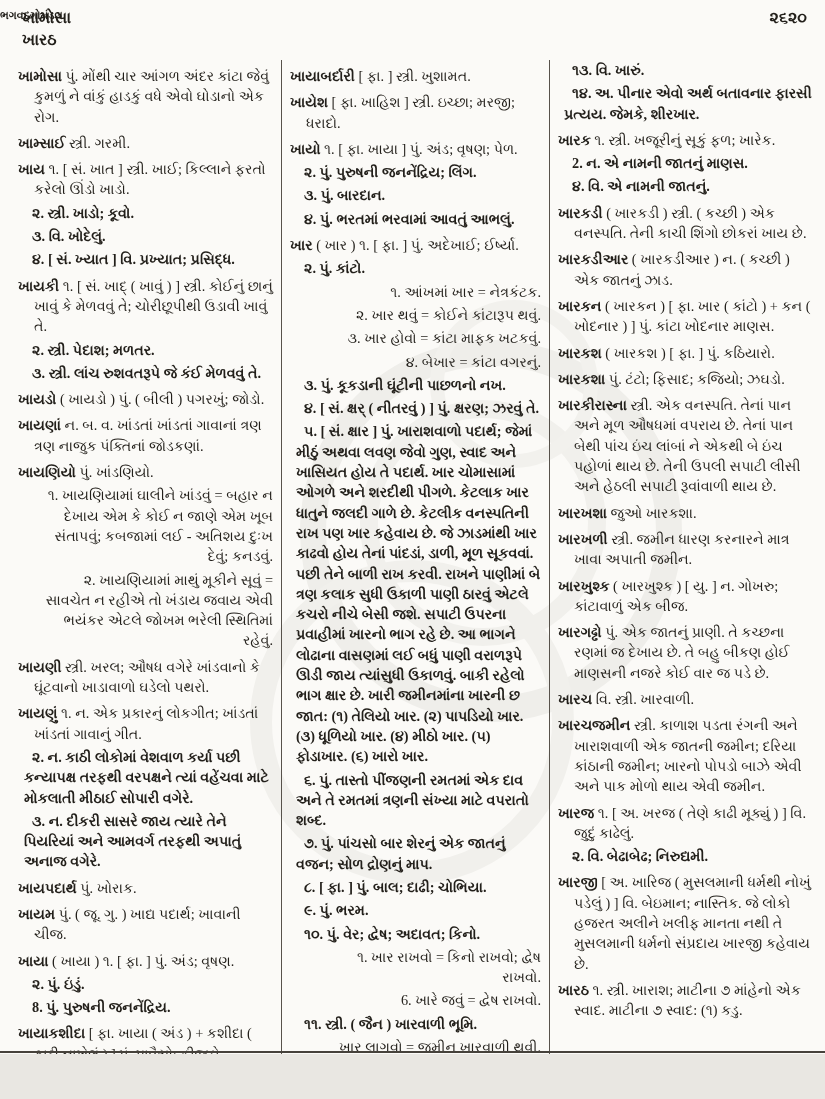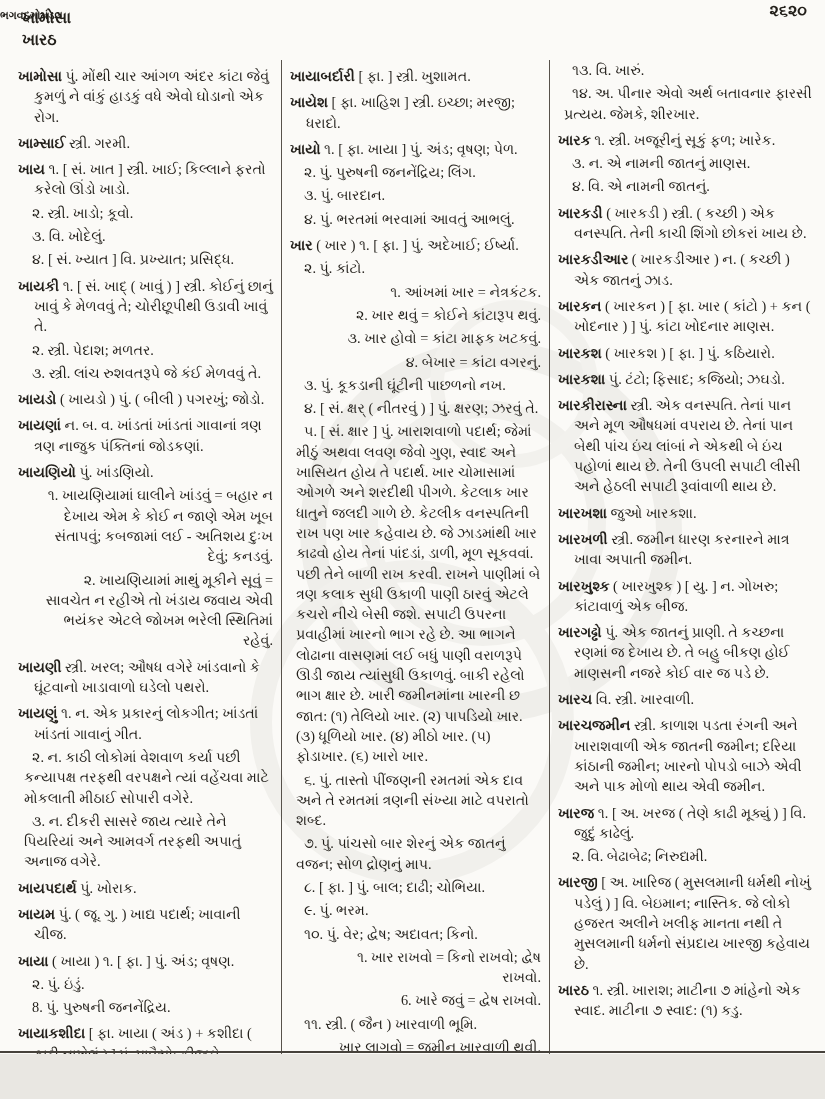--- a/index.html
+++ b/index.html
@@ -23,40 +23,40 @@
   .header{
     position:relative;
     padding:10px 20px 0 22px;
     height:44px;
     font-weight:bold;
     font-size:16px;
   }
   .guide-top{position:absolute;left:22px;top:9px;}
   .guide-bottom{position:absolute;left:22px;top:31px;}
   .title{position:absolute;left:0;right:0;top:9px;text-align:left;font-size:11px;}
-  .pageno{position:absolute;right:18px;top:2px;}
+  .pageno{position:absolute;right:18px;top:9px;}
 
   .columns{
     position:relative;
     display:flex;
     margin:6px 12px 0 18px;
     min-height:1032px;
   }
   .col{
     box-sizing:border-box;
     font-size:14.3px;
     line-height:1.42;
   }
   .col-1{width:266px;padding-right:8px;}
   .col-2{width:272px;padding:0 8px;border-left:1px solid #57524b;border-right:1px solid #57524b;}
   .col-3{width:266px;padding-left:8px;}
 
   .para{margin:0 0 3px;}
   .para.entry{padding-left:16px;text-indent:-16px;margin-top:6px;}
-  .para.sense{padding-left:6px;text-indent:8px;}
+  .para.sense{padding-left:6px;text-indent:8px;font-weight:bold;}
   .para.idiom{padding-left:16px;text-indent:12px;text-align:right;}
   .head{font-weight:bold;}
 
   .bottom-edge{
     position:absolute;left:0;right:0;bottom:1px;height:2px;
     background:#46423b;
   }
 </style>
 </head>
 <body>
@@ -128,21 +128,21 @@
         <div class="para idiom">6. ખારે જવું = દ્વેષ રાખવો.</div>
         <div class="para sense">૧૧. સ્ત્રી. ( જૈન ) ખારવાળી ભૂમિ.</div>
         <div class="para idiom">ખાર લાગવો = જમીન ખારવાળી થવી.</div>
         <div class="para sense">૧૨. [ ફા. ] વિ. અદેખું; ઈર્ષ્યાખોર.</div>
         <div class="para idiom">ખાર અને ખુવાર થવું = નિર્ધન થવું.</div>
       </div>
     <div class="col col-3">
         <div class="para sense">૧૩. વિ. ખારું.</div>
         <div class="para sense">૧૪. અ. પીનાર એવો અર્થ બતાવનાર ફારસી પ્રત્યય. જેમકે, શીરખાર.</div>
         <div class="para entry"><span class="head">ખારક </span>૧. સ્ત્રી. ખજૂરીનું સૂકું ફળ; ખારેક.</div>
-        <div class="para sense">૩. ન. એ નામની જાતનું માણસ.</div>
+        <div class="para sense">2. ન. એ નામની જાતનું માણસ.</div>
         <div class="para sense">૪. વિ. એ નામની જાતનું.</div>
         <div class="para entry"><span class="head">ખારકડી </span>( ખારકડી ) સ્ત્રી. ( કચ્છી ) એક વનસ્પતિ. તેની કાચી શિંગો છોકરાં ખાય છે.</div>
         <div class="para entry"><span class="head">ખારકડીઆર </span>( ખારકડીઆર ) ન. ( કચ્છી ) એક જાતનું ઝાડ.</div>
         <div class="para entry"><span class="head">ખારકન </span>( ખારકન ) [ ફા. ખાર ( કાંટો ) + કન ( ખોદનાર ) ] પું. કાંટા ખોદનાર માણસ.</div>
         <div class="para entry"><span class="head">ખારકશ </span>( ખારકશ ) [ ફા. ] પું. કઠિયારો.</div>
         <div class="para entry"><span class="head">ખારકશા </span>પું. ટંટો; ફિસાદ; કજિયો; ઝઘડો.</div>
         <div class="para entry"><span class="head">ખારકીરાસ્ના </span>સ્ત્રી. એક વનસ્પતિ. તેનાં પાન અને મૂળ ઔષધમાં વપરાય છે. તેનાં પાન બેથી પાંચ ઇંચ લાંબાં ને એકથી બે ઇંચ પહોળાં થાય છે. તેની ઉપલી સપાટી લીસી અને હેઠલી સપાટી રૂવાંવાળી થાય છે.</div>
         <div class="para entry"><span class="head">ખારખશા </span>જુઓ ખારકશા.</div>
         <div class="para entry"><span class="head">ખારખળી </span>સ્ત્રી. જમીન ધારણ કરનારને માત્ર ખાવા અપાતી જમીન.</div>
         <div class="para entry"><span class="head">ખારખુશ્ક </span>( ખારખુશ્ક ) [ યુ. ] ન. ગોખરુ; કાંટાવાળું એક બીજ.</div>

